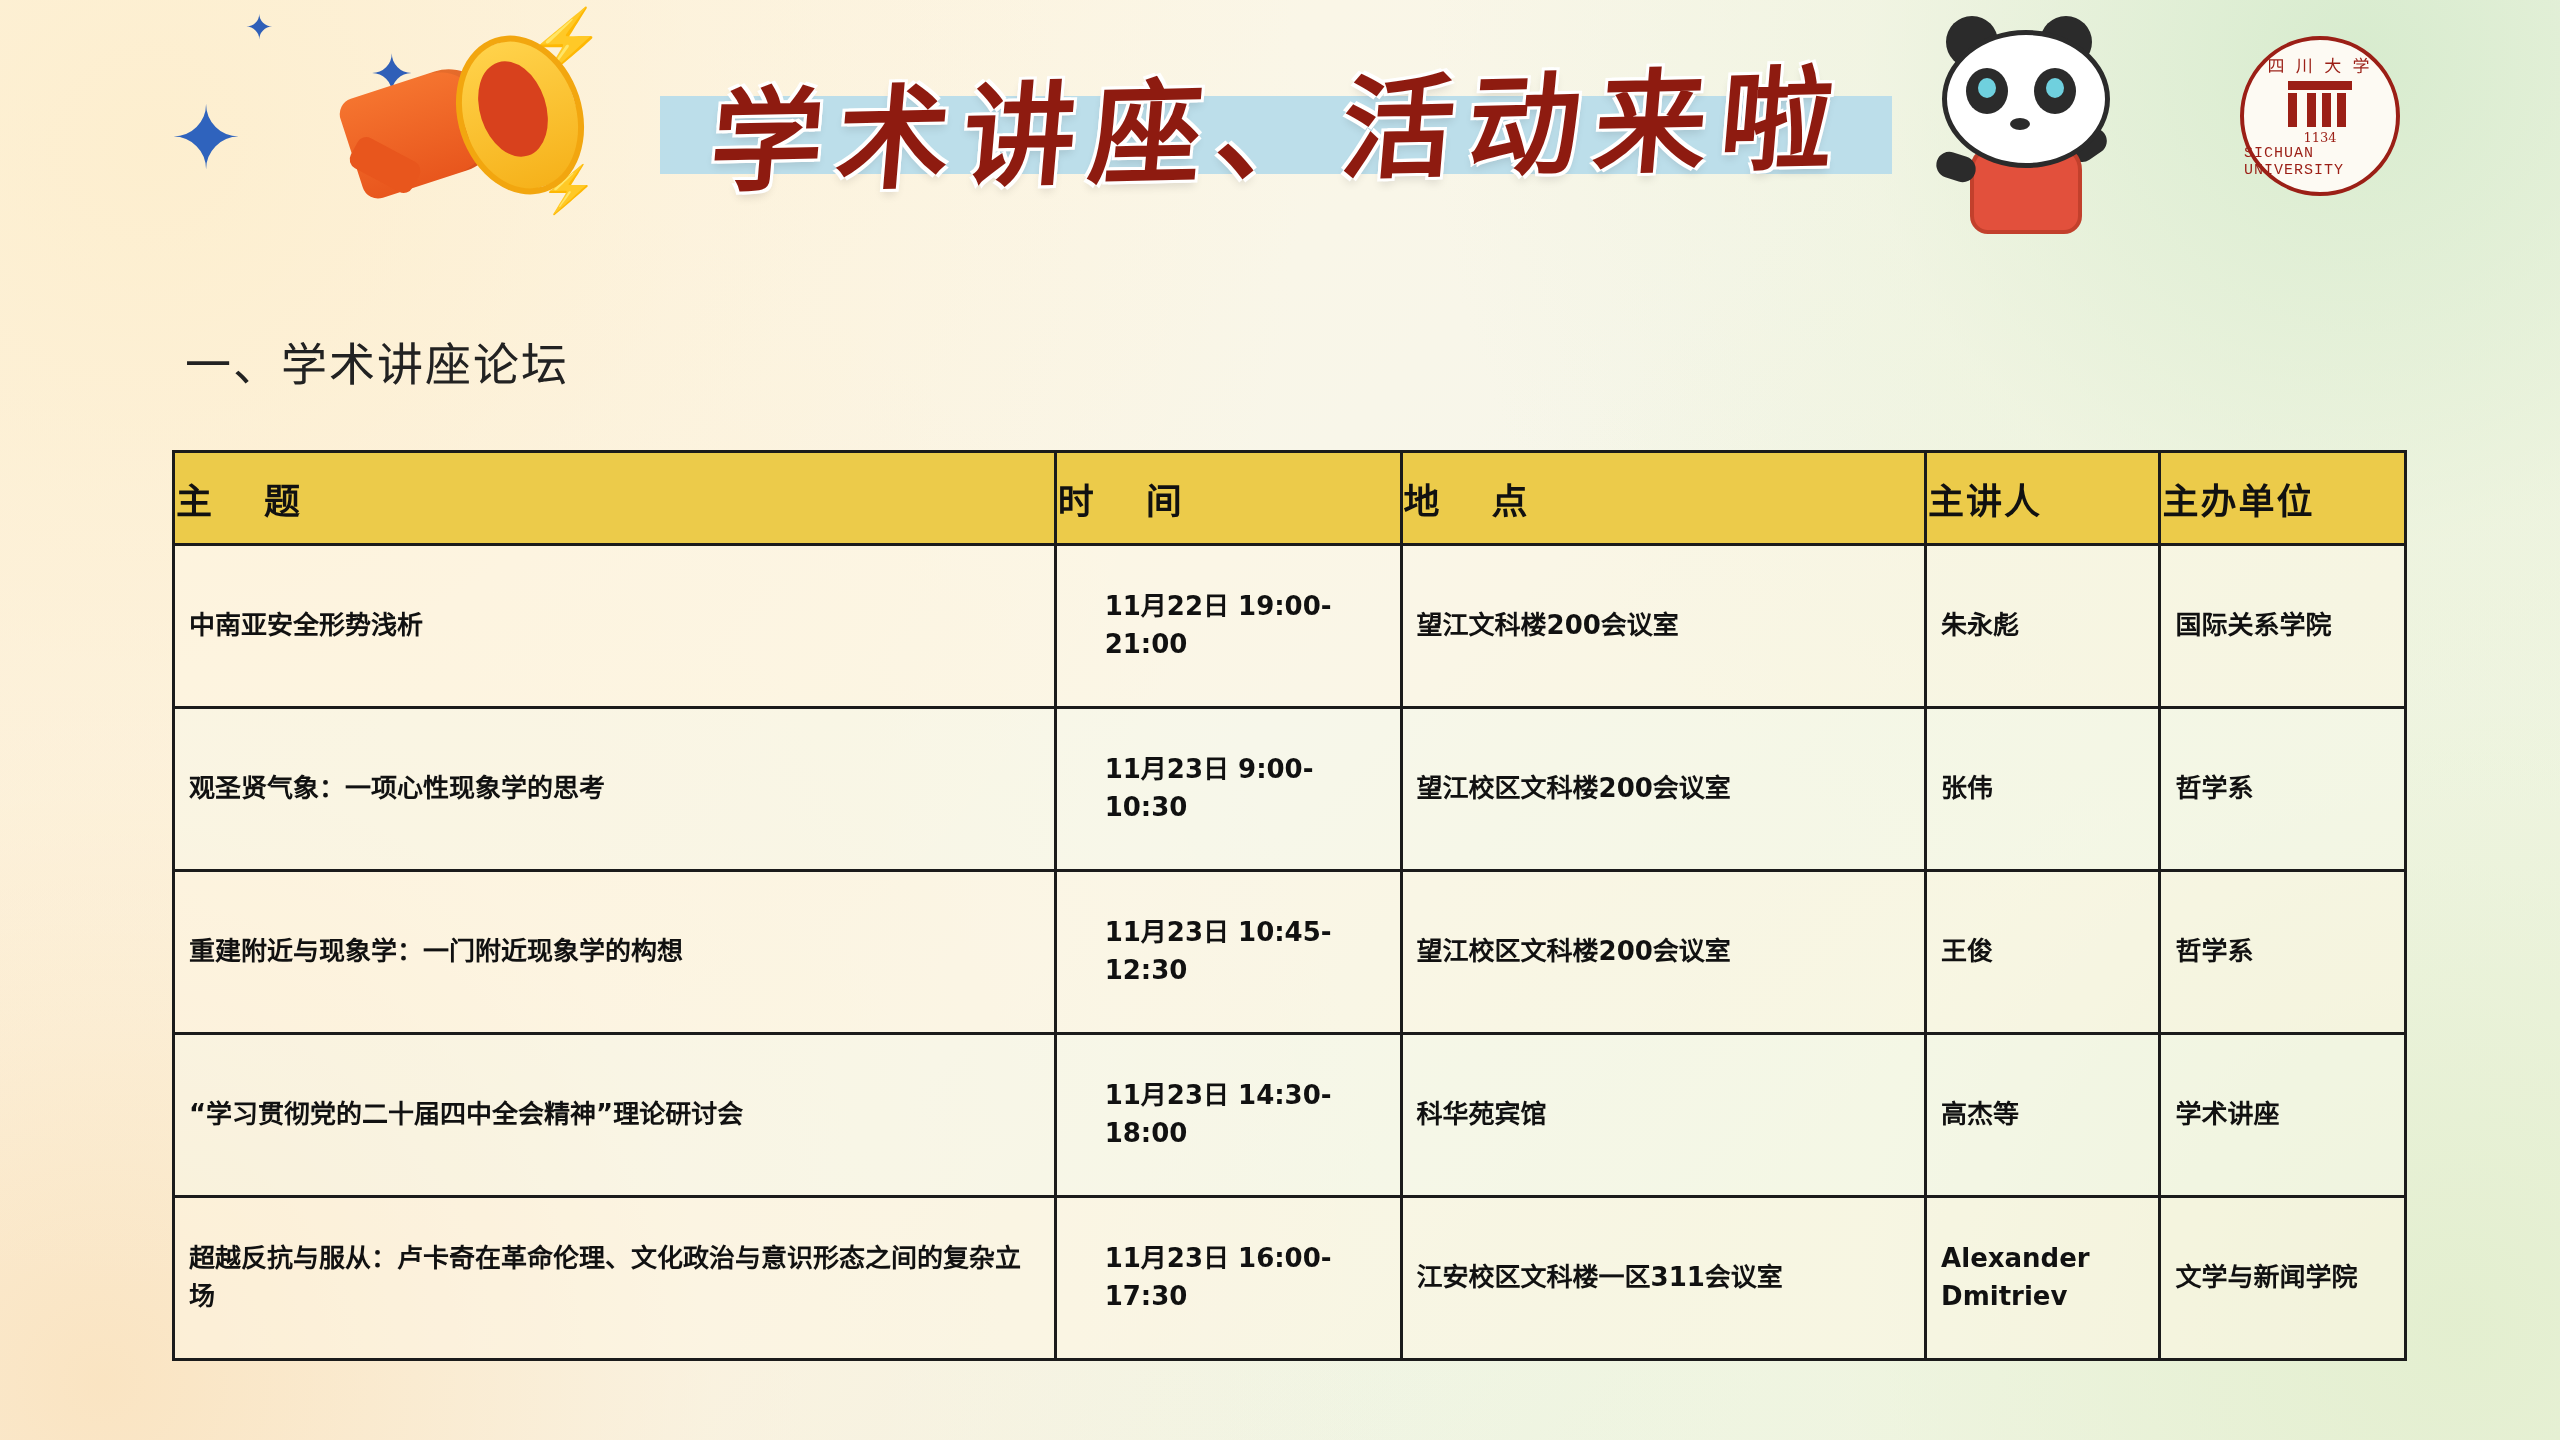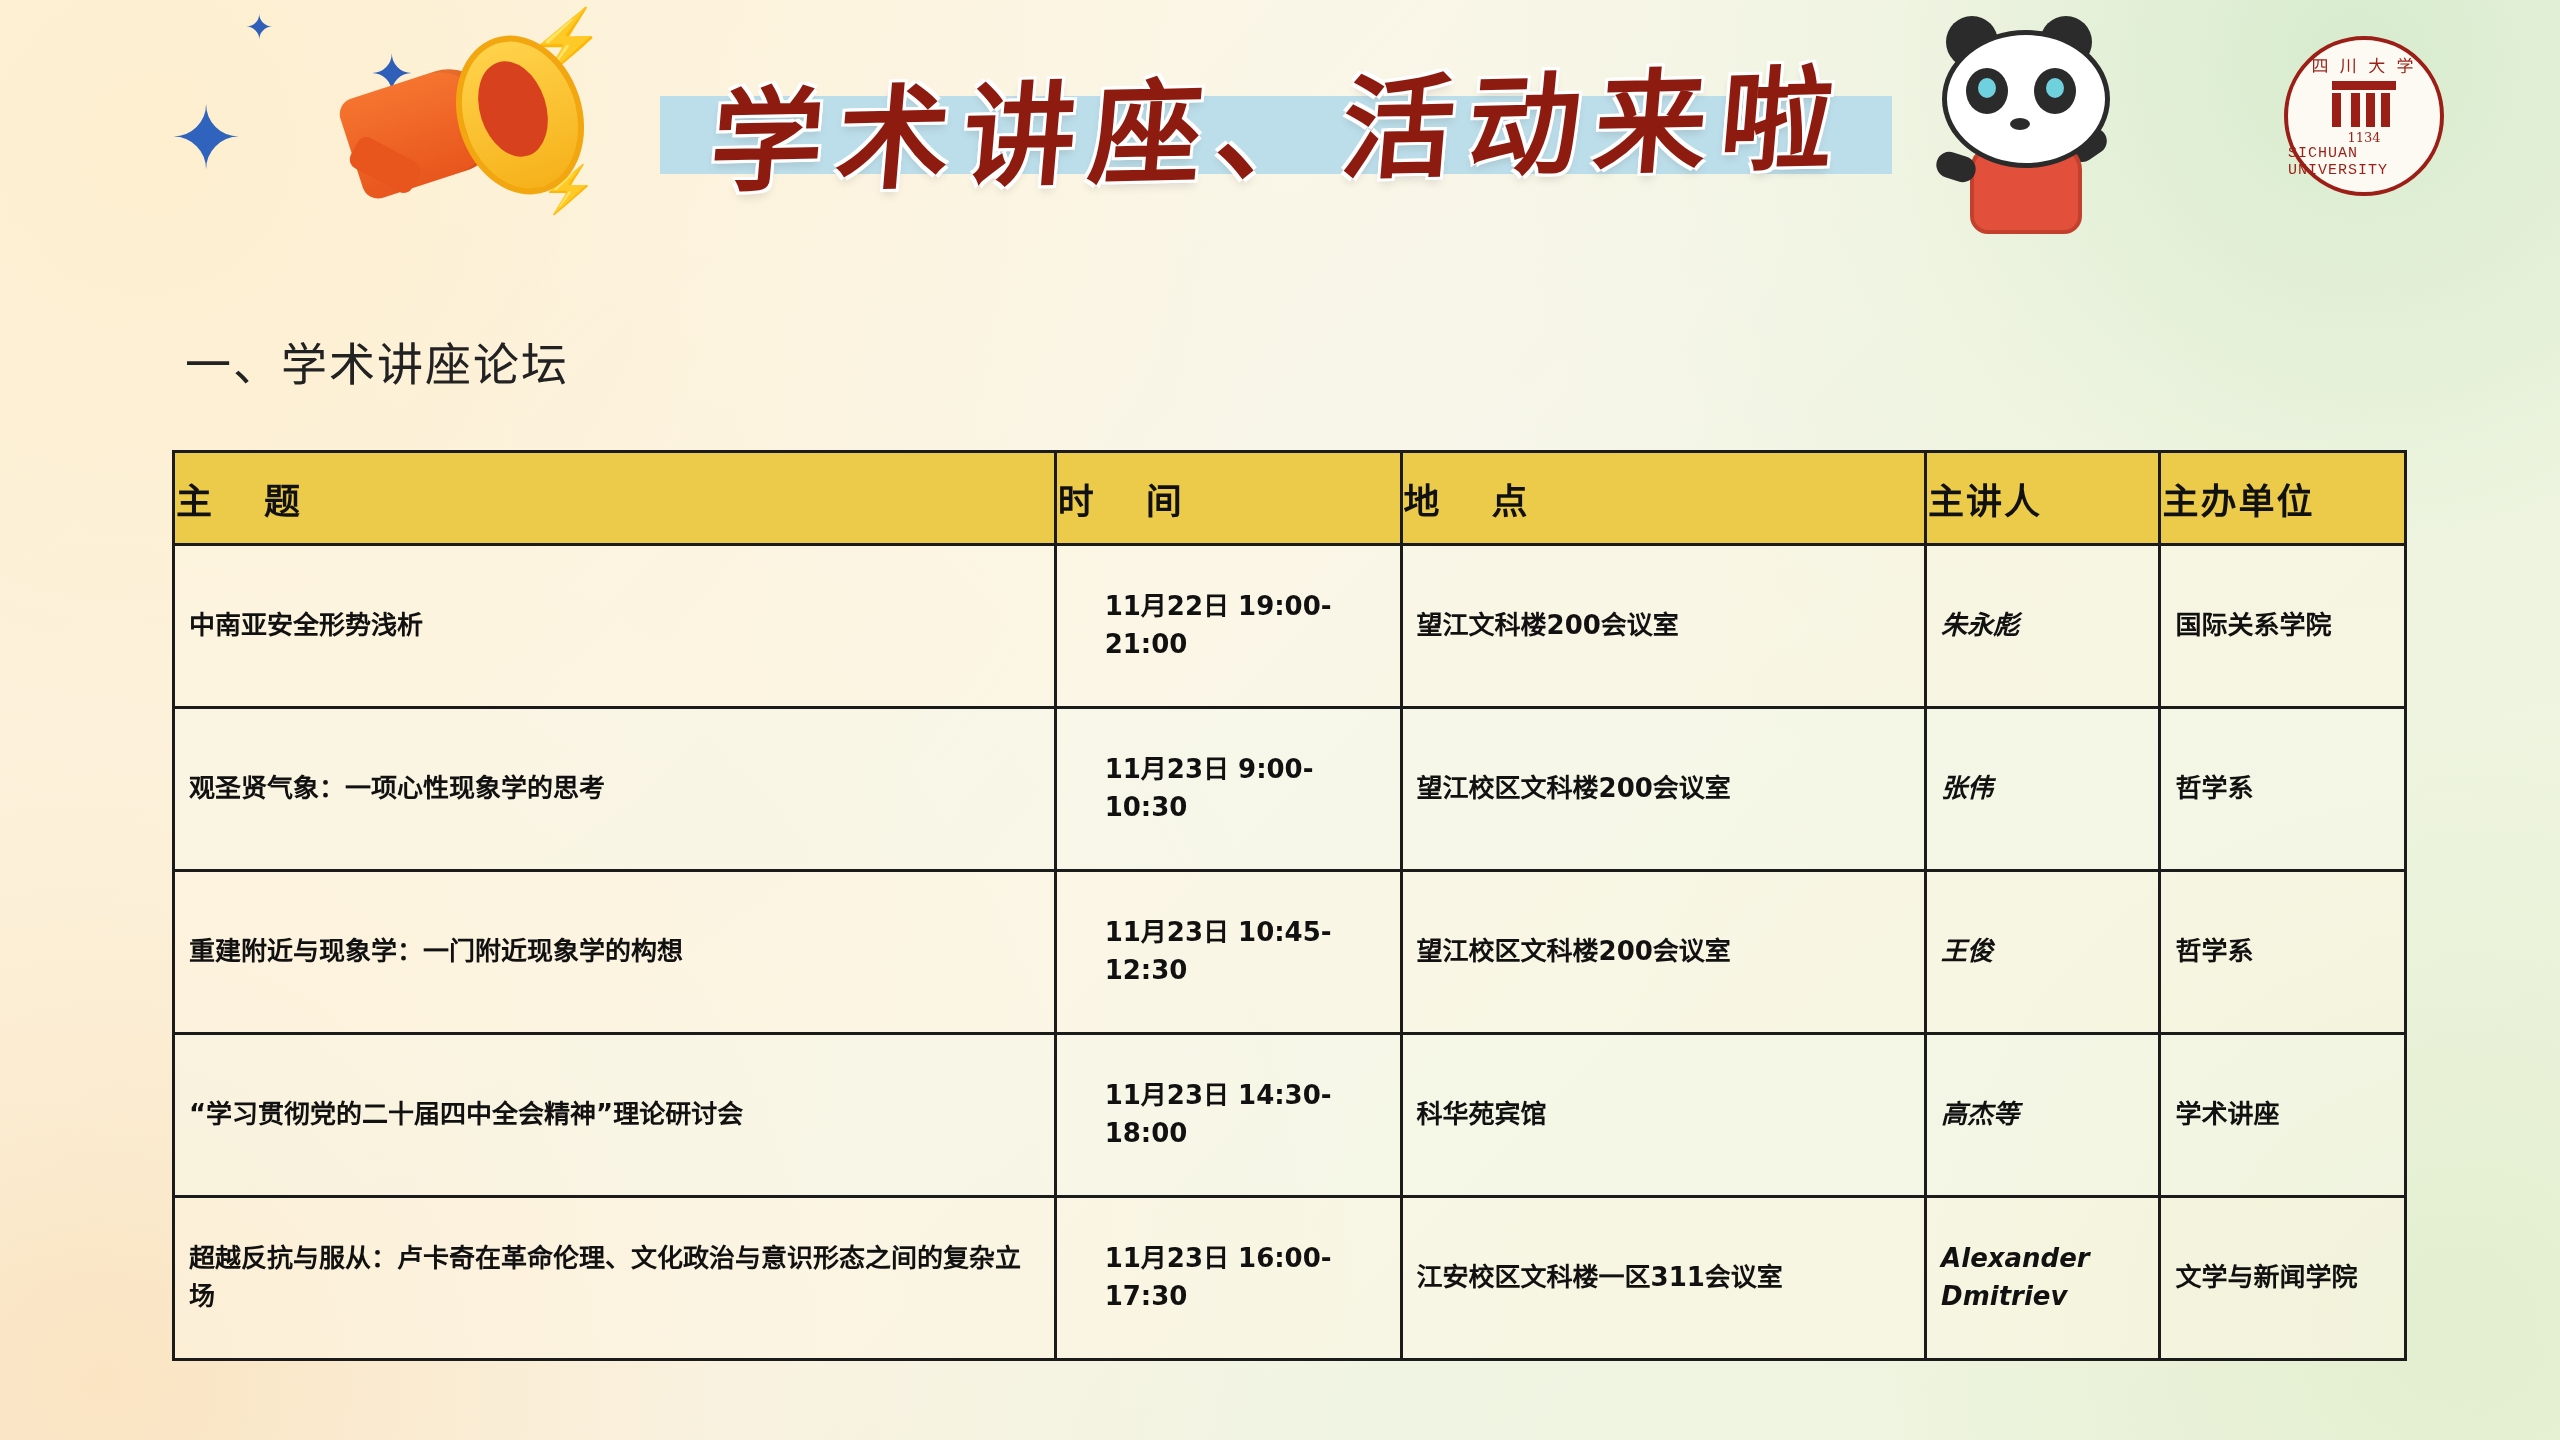--- a/index.html
+++ b/index.html
@@ -207,21 +207,20 @@
     width: 160px;
     height: 160px;
     border-radius: 50%;
     border: 4px solid #9b1f16;
     background: #fdfaf3;
     display: flex;
     flex-direction: column;
     align-items: center;
     justify-content: center;
     box-sizing: border-box;
-    margin-left: 44px;
   }
   .badge .badge-top {
     font-family: "DejaVu Serif", serif;
     color: #9b1f16;
     font-size: 17px;
     letter-spacing: 3px;
     margin-top: -2px;
   }
   .badge .badge-gate {
     width: 64px; height: 46px;
@@ -290,21 +289,21 @@
     font-weight: 700;
     padding: 10px 14px;
     line-height: 1.45;
   }
   
   table.schedule tbody tr:nth-child(odd) td { background: rgba(253,246,228,0.55); }
   table.schedule tbody tr:nth-child(even) td { background: rgba(248,247,233,0.55); }
   table.schedule tbody td.c-topic { background-clip: padding-box; }
   table.schedule tbody td.c-time { background: rgba(252,243,221,0.6); padding-left: 48px; }
   table.schedule tbody td.c-place { background: rgba(247,245,226,0.6); }
-  table.schedule tbody td.c-speaker { background: rgba(243,245,227,0.6); font-style: italic; }
+  table.schedule tbody td.c-speaker { background: rgba(243,245,227,0.6); }
   table.schedule tbody td.c-org { background: rgba(240,244,226,0.6); }
 
   .col-topic { width: 39.5%; }
   .col-time  { width: 15.5%; }
   .col-place { width: 23.5%; }
   .col-speaker { width: 10.5%; }
   .col-org { width: 11%; }
 </style>
 </head>
 <body>

